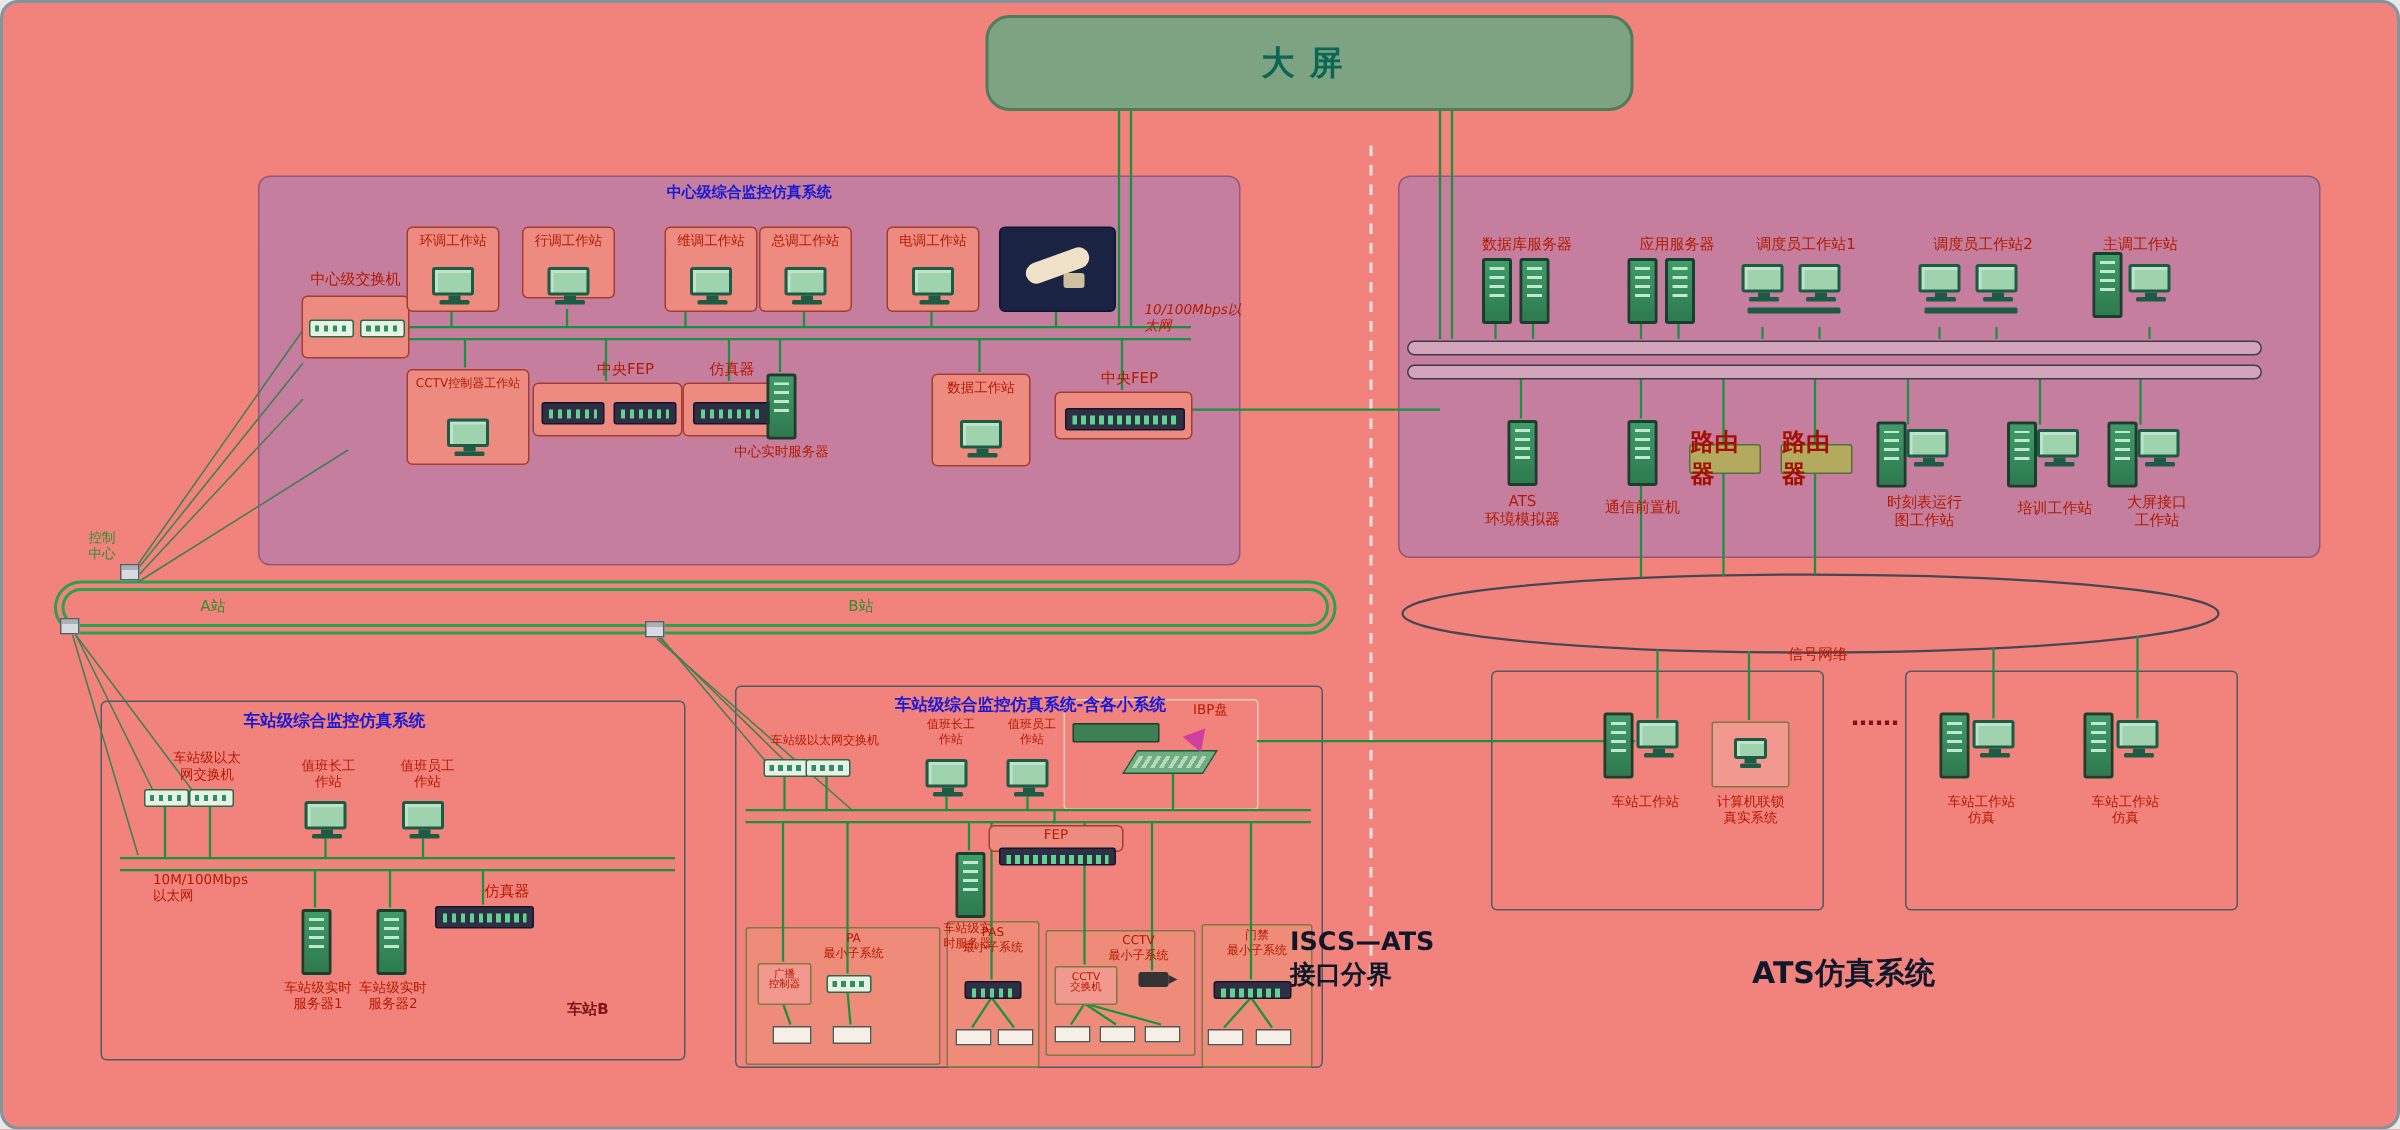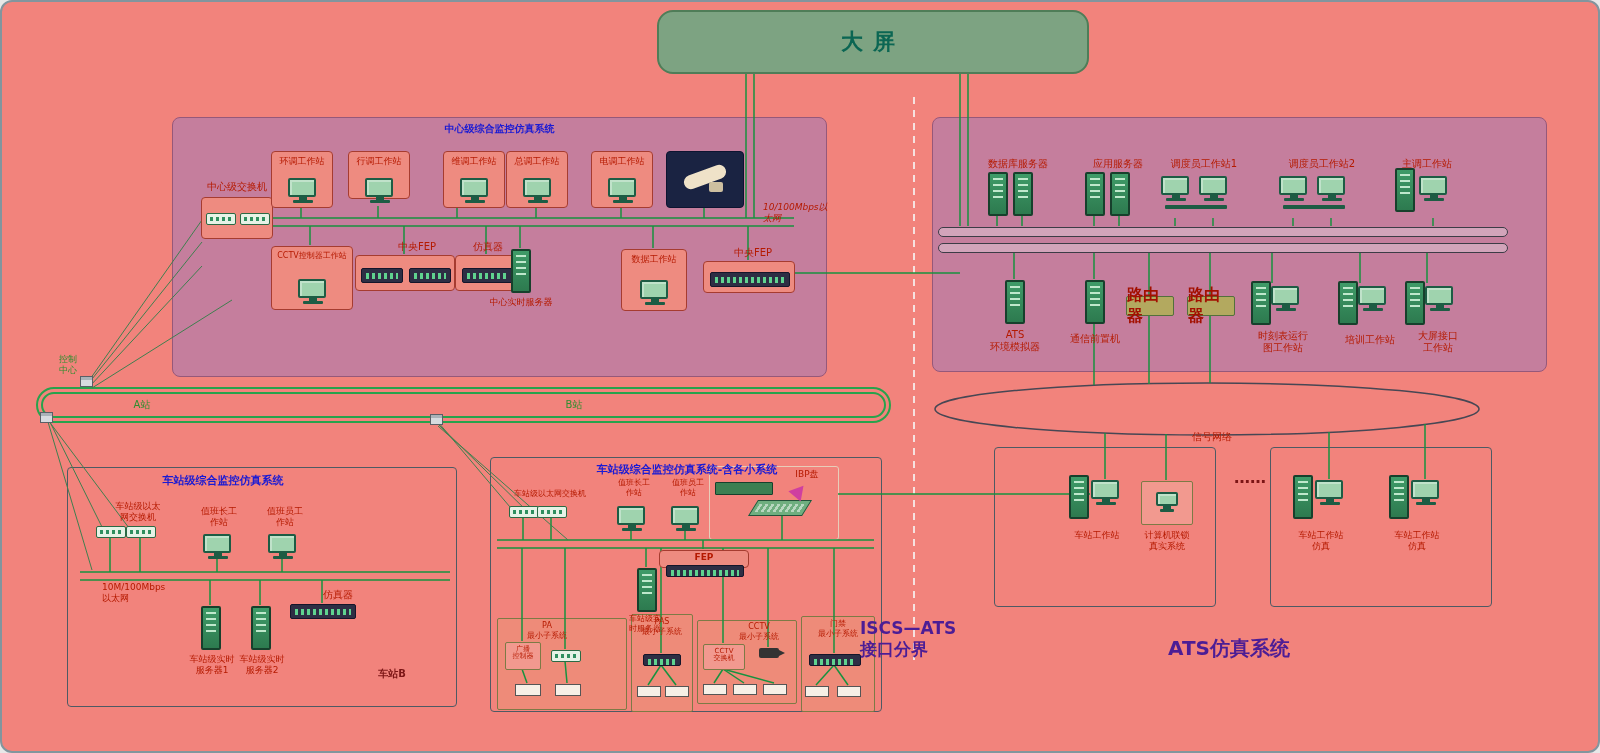--- a/index.html
+++ b/index.html
@@ -7,21 +7,21 @@
   #canvas { position: relative; width: 1600px; height: 753px; background:#f2837c;
             border: 2px solid #82959e; border-radius: 12px; overflow: hidden; }
 
   .lbl { position:absolute; color:#b51a00; font-size:10px; line-height:1.2; text-align:center;
          white-space:pre-line; z-index:2; }
   .s11{font-size:11px}.s9{font-size:9px}.s8{font-size:8px}.s7{font-size:7px;line-height:1.05}
   .blue { color:#1a1ad4; font-weight:bold; }
   .green { color:#2f8f2f; }
   .maroon { color:#7c1515; font-weight:bold; }
   .left { text-align:left; }
-  .caption { position:absolute; color:#4c1d95; font-weight:bold; white-space:pre-line; z-index:2; }
+  .caption { position:absolute; color:#0f172a; font-weight:bold; white-space:pre-line; z-index:2; }
 
   .pbox { position:absolute; background:#c57e9d; border:1px solid #96587a; border-radius:8px; }
   .obox { position:absolute; border:1.5px solid #4e5a64; border-radius:4px; }
   .sbox { position:absolute; background:#ee8b80; border:1px solid #a63c30; border-radius:4px; z-index:2; }
   .ssb  { position:absolute; border:1px solid #7d7a45; background:rgba(210,200,110,0.12); border-radius:2px; }
   .ibpbox { position:absolute; border:1px solid #e8cdb9; border-radius:3px; }
   .minibox { position:absolute; background:#f2998f; border:1px solid #7d7a45; z-index:2; border-radius:2px; }
   .tiny { position:absolute; background:#f6efe6; border:1px solid #555; z-index:2; }
 
   .bigscreen { position:absolute; left:655px; top:8px; width:432px; height:64px; background:#7da382;
@@ -324,30 +324,30 @@
         <div class="neck"></div>
         <div class="base"></div>
       </div>
 
     <div class="ibpbox" style="left:218px;top:8px;width:130px;height:74px;"></div>
     <div class="lbl s9" style="left:290px;top:11px;width:52px;">IBP盘</div>
     <div class="gdev" style="left:224px;top:24px;width:58px;height:13px;"></div>
     <div class="kbd" style="left:262px;top:42px;"></div>
     <div class="tri" style="left:300px;top:26px;"></div>
 
-    <div class="sbox" style="left:168px;top:92px;width:90px;height:18px;font-weight:bold;">
+    <div class="sbox" style="left:168px;top:92px;width:90px;height:18px;">
       <div class="lbl s9" style="left:0;right:0;top:1px;">FEP</div>
       <div class="rack" style="left:6px;top:14px;width:78px;height:12px;"></div>
     </div>
     <div class="tower" style="left:146px;top:110px;"></div>
     <div class="lbl s8" style="left:120px;top:156px;width:68px;">车站级实
 时服务器</div>
 
     <div class="ssb" style="left:6px;top:160px;width:130px;height:92px;"></div>
-    <div class="lbl s8" style="left:18px;top:163px;width:76px;">PA
+    <div class="lbl s8" style="left:40px;top:163px;width:76px;">PA
 最小子系统</div>
     <div class="minibox" style="left:14px;top:184px;width:36px;height:28px;">
       <div class="lbl s7" style="left:0;right:0;top:3px;">广播
 控制器</div>
     </div>
     <div class="sw" style="left:60px;top:192px;"></div>
     <div class="tiny" style="left:24px;top:226px;width:26px;height:12px;"></div>
     <div class="tiny" style="left:64px;top:226px;width:26px;height:12px;"></div>
 
     <div class="ssb" style="left:140px;top:156px;width:62px;height:98px;"></div>

